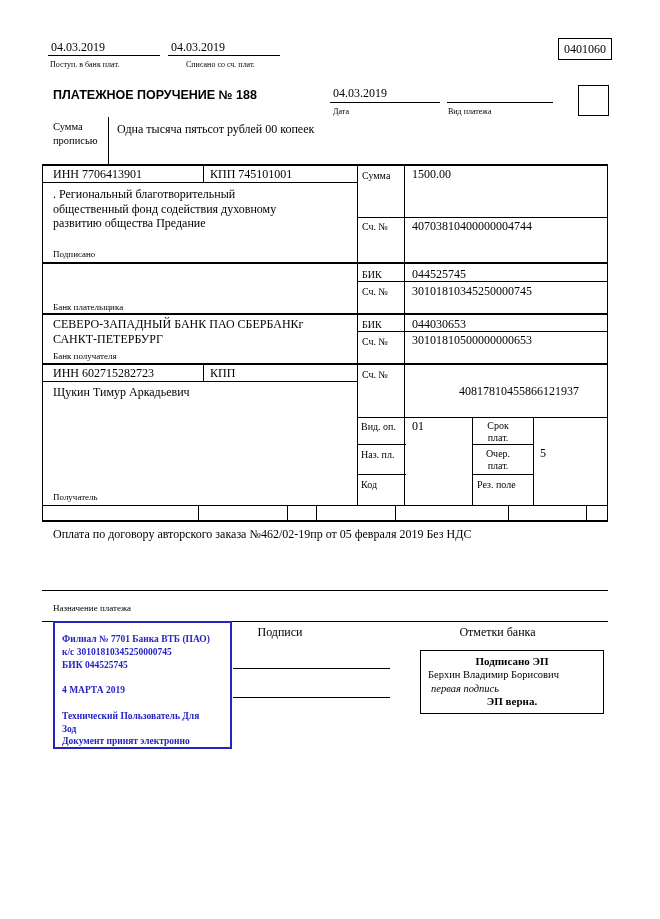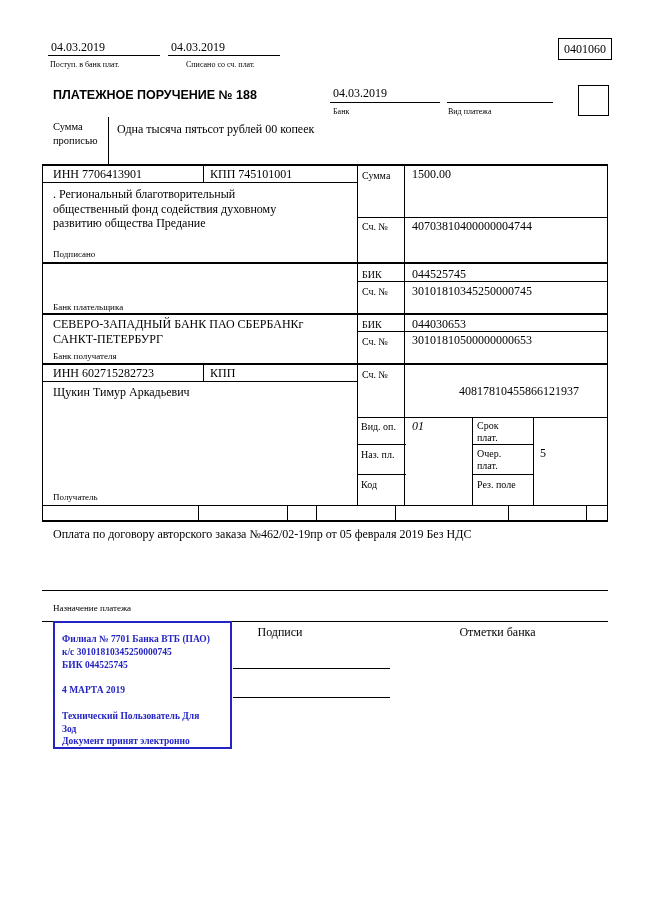--- a/index.html
+++ b/index.html
@@ -4,21 +4,21 @@
 <style>
   html,body{margin:0;padding:0;background:#fff;}
   .page{position:relative;width:660px;height:919px;background:#ffffff;
         font-family:"Liberation Serif",serif;color:#000;overflow:hidden;}
   .hl{position:absolute;height:1px;background:#000;}
   .hl2{position:absolute;height:2px;background:#000;}
   .vl{position:absolute;width:1px;background:#000;}
   .t12{position:absolute;font-size:12px;line-height:13px;white-space:nowrap;}
   .t12m{position:absolute;font-size:12px;line-height:14.5px;white-space:pre-line;}
   .t10{position:absolute;font-size:10px;line-height:11px;}
-  .t10w{position:absolute;font-size:10px;line-height:12px;}
+  .t10w{position:absolute;font-size:10px;line-height:12px;text-align:center;}
   .t9{position:absolute;font-size:9px;line-height:10px;white-space:nowrap;}
   .t8{position:absolute;font-size:8px;line-height:9px;white-space:nowrap;}
   .title{position:absolute;font-family:"Liberation Sans",sans-serif;font-weight:bold;
          font-size:12.5px;white-space:nowrap;}
   .box{position:absolute;border:1px solid #000;box-sizing:border-box;}
   .code-box{position:absolute;border:1px solid #000;box-sizing:border-box;
             font-size:12px;text-align:center;line-height:20px;}
   .words-label{position:absolute;font-size:10.5px;line-height:13.5px;white-space:pre-line;}
   .stamp-box{position:absolute;border:2px solid #2424c4;box-sizing:border-box;
              color:#2424c4;font-weight:bold;font-size:9.5px;line-height:12.8px;
@@ -41,21 +41,21 @@
 
   <div class="t12" style="left:171px;top:41px;">04.03.2019</div>
   <div class="hl" style="left:168px;top:55px;width:112px;"></div>
   <div class="t8" style="left:186px;top:60px;">Списано со сч. плат.</div>
 
   <div class="code-box" style="left:558px;top:38px;width:54px;height:22px;">0401060</div>
 
   <div class="title" style="left:53px;top:88px;">ПЛАТЕЖНОЕ ПОРУЧЕНИЕ № 188</div>
   <div class="t12" style="left:333px;top:87px;">04.03.2019</div>
   <div class="hl" style="left:330px;top:102px;width:110px;"></div>
-  <div class="t8" style="left:333px;top:107px;">Банк</div>
+  <div class="t8" style="left:333px;top:107px;">Дата</div>
   <div class="hl" style="left:447px;top:102px;width:106px;"></div>
   <div class="t8" style="left:448px;top:107px;">Вид платежа</div>
   <div class="box" style="left:578px;top:85px;width:31px;height:31px;"></div>
 
   <div class="words-label" style="left:53px;top:120px;">Сумма
 прописью</div>
   <div class="vl" style="left:108px;top:117px;height:48px;"></div>
   <div class="t12" style="left:117px;top:123px;">Одна тысяча пятьсот рублей 00 копеек</div>
 
   <div class="hl2" style="left:42px;top:164px;width:566px;"></div>
@@ -108,21 +108,21 @@
   <div class="t9" style="left:53px;top:492px;">Получатель</div>
 
   <div class="hl" style="left:357px;top:417px;width:251px;"></div>
   <div class="vl" style="left:472px;top:417px;height:88px;"></div>
   <div class="vl" style="left:533px;top:417px;height:88px;"></div>
   <div class="hl" style="left:357px;top:444px;width:49px;"></div>
   <div class="hl" style="left:472px;top:444px;width:61px;"></div>
   <div class="hl" style="left:357px;top:474px;width:49px;"></div>
   <div class="hl" style="left:472px;top:474px;width:61px;"></div>
   <div class="t10" style="left:361px;top:421px;">Вид. оп.</div>
-  <div class="t12" style="left:412px;top:420px;font-style:italic;">01</div>
+  <div class="t12" style="left:412px;top:420px;">01</div>
   <div class="t10w" style="left:477px;top:420px;width:42px;">Срок плат.</div>
   <div class="t10" style="left:361px;top:449px;">Наз. пл.</div>
   <div class="t10w" style="left:477px;top:448px;width:42px;">Очер. плат.</div>
   <div class="t12" style="left:540px;top:447px;">5</div>
   <div class="t10" style="left:361px;top:479px;">Код</div>
   <div class="t10" style="left:477px;top:479px;">Рез. поле</div>
 
   <div class="hl" style="left:42px;top:505px;width:566px;"></div>
   <div class="vl" style="left:198px;top:505px;height:16px;"></div>
   <div class="vl" style="left:287px;top:505px;height:16px;"></div>
@@ -146,14 +146,20 @@
 
 4 МАРТА 2019
 
 Технический Пользователь Для
 Зод
 Документ принят электронно</div>
 
   <div class="hl" style="left:233px;top:668px;width:157px;"></div>
   <div class="hl" style="left:233px;top:697px;width:157px;"></div>
 
+  <div class="ep-box" style="left:420px;top:650px;width:184px;height:64px;">
+    <div class="ep-signed">Подписано ЭП</div>
+    <div class="ep-name">Берхин Владимир Борисович</div>
+    <div class="ep-italic">первая подпись</div>
+    <div class="ep-valid">ЭП верна.</div>
+  </div>
 
 </div>
 
 </body></html>

